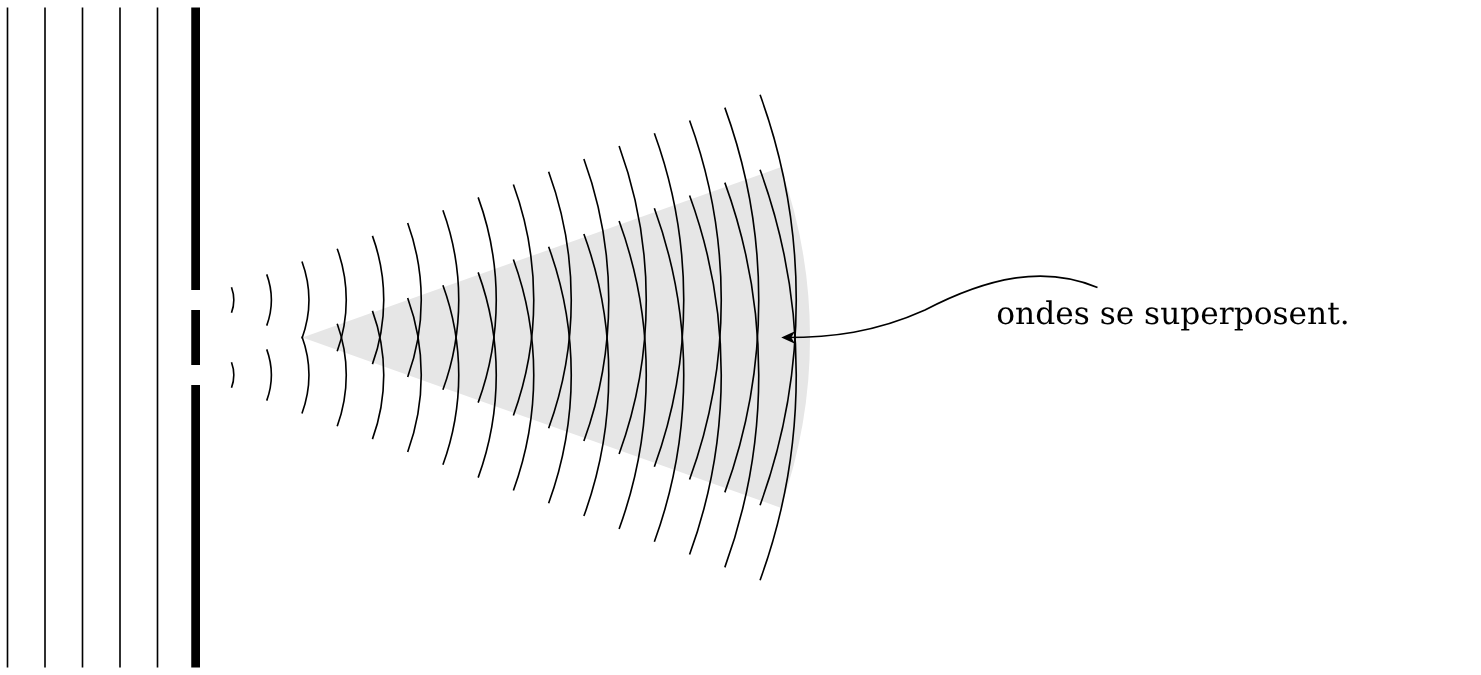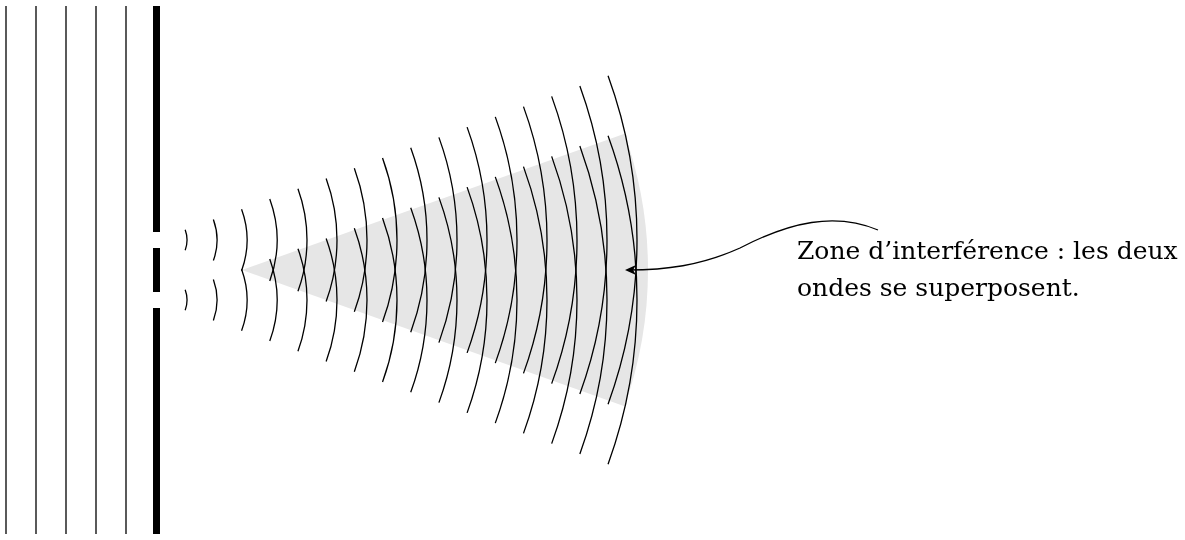--- a/index.html
+++ b/index.html
@@ -70,15 +70,14 @@
       <path d="M 579.8616793536588 146.0909355034491 A 450 450 0 0 1 579.8616793536588 453.9090644965509" fill="none" stroke="#000000" stroke-width="1.3"></path>
       <path d="M 608.052457977236 135.830331203679 A 480 480 0 0 1 608.052457977236 464.169668796321" fill="none" stroke="#000000" stroke-width="1.3"></path>
     </g>
   <g id="arrow-layer">
       <path d="M 878 230 C 835 212, 790 222, 740 248 C 700 266, 665 270, 628 270" fill="none" stroke="#000000" stroke-width="1.3"></path>
       <path d="M 625 270 L 636 265 L 633 270 L 636 275 Z" fill="#000000"></path>
     </g>
 </svg>
 
 <div class="caption">
-  <span>Zone d’interférence : les deux</span>
   <span>ondes se superposent.</span>
 </div>
 
 </body></html>

